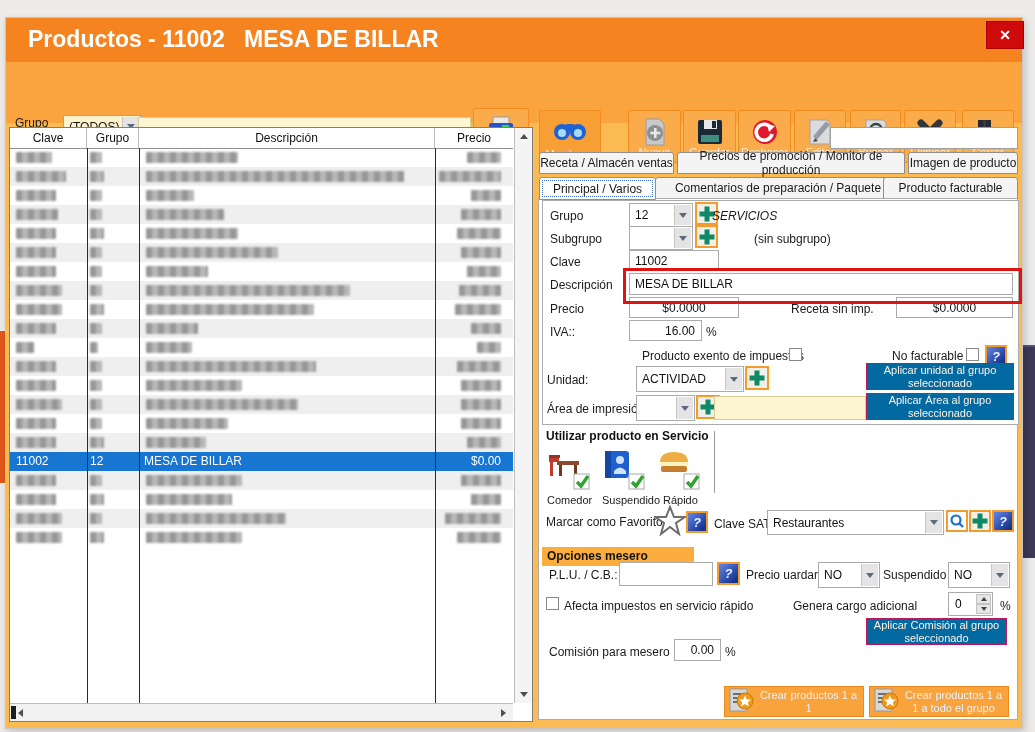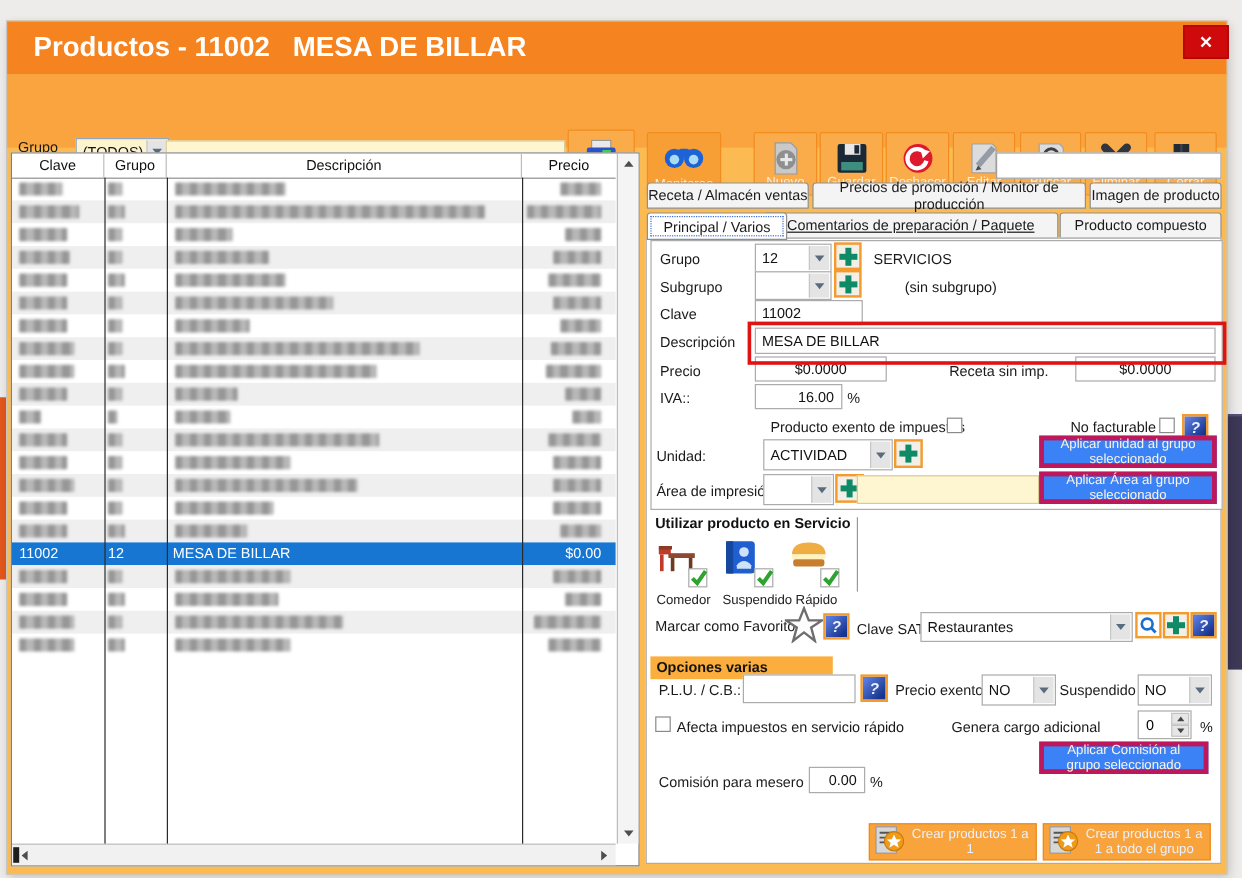--- a/index.html
+++ b/index.html
@@ -58,21 +58,21 @@
   .panel-content{left:532px;top:180px;width:480px;height:522px;background:#FFFFFF;border:1px solid #ABABAB;box-sizing:border-box;}
   .groupbox{left:536px;top:182px;width:475px;height:223px;background:#fff;border:1px solid #ABABAB;z-index:2;}
   .field{background:#fff;border:1px solid #ABABAB;font-size:12px;color:#111;box-sizing:border-box;}
   .field .fval{position:absolute;left:5px;top:50%;transform:translateY(-50%);white-space:nowrap;}
   .field.center .fval{left:50%;transform:translate(-50%,-50%);}
   .field.right .fval{left:auto;right:6px;}
   .plusbtn{border:2px solid #F49B2E;background:#F2EFE8;box-sizing:border-box;}
   .plusbtn .pv{position:absolute;left:50%;top:50%;transform:translate(-50%,-50%);width:5px;height:15px;background:#0E8A66;}
   .plusbtn .ph{position:absolute;left:50%;top:50%;transform:translate(-50%,-50%);width:15px;height:5px;background:#0E8A66;}
   .helpbtn{border:2px solid #F49B2E;background:linear-gradient(135deg,#5A7EE0 10%,#16348F 85%);color:#EAF0FF;font-weight:bold;font-style:italic;font-size:13px;display:flex;align-items:center;justify-content:center;box-sizing:border-box;}
-  .orangebtn{background:#3b82f6;border:4px solid #be185d;color:#FDF3E4;font-size:11px;line-height:13px;display:flex;align-items:center;justify-content:center;text-align:center;box-sizing:border-box;padding:1px 4px;}
+  .orangebtn{background:#0369a1;border:1px solid #be185d;color:#FDF3E4;font-size:11px;line-height:13px;display:flex;align-items:center;justify-content:center;text-align:center;box-sizing:border-box;padding:1px 4px;}
   .redbox{border:3px solid #DF1313;z-index:5;pointer-events:none;}
   .cb{width:13px;height:13px;background:#fff;border:1px solid #8A8A8A;box-sizing:border-box;}
   .sectionhdr{font-size:12px;font-weight:bold;color:#111;}
   .chip{background:#FBAE3D;}
   .spin{background:#fff;border:1px solid #ABABAB;box-sizing:border-box;}
   .spin .sval{position:absolute;left:6px;top:50%;transform:translateY(-50%);font-size:12px;}
   .spin .sup,.spin .sdn{position:absolute;right:1px;width:15px;height:10px;background:#E6E6E6;border:1px solid #C2C2C2;display:flex;align-items:center;justify-content:center;box-sizing:border-box;}
   .spin .sup{top:1px;} .spin .sdn{bottom:1px;}
   .spin .t{width:0;height:0;border-left:3px solid transparent;border-right:3px solid transparent;}
   .spin .sup .t{border-bottom:4px solid #444;}
@@ -369,38 +369,38 @@
             <span class="tri-r"></span>
           </span>
       </div>
     </div>
 
     <div class="abs" style="left:824px;top:109px;width:188px;height:22px;background:#FFFFFF;border:1px solid #9F9F9F;box-sizing:border-box;position:absolute;"></div>
     <div class="abs tab" style="left:533px;top:134px;width:135px;height:22px;">Receta / Almacén ventas</div>
     <div class="abs tab" style="left:671px;top:134px;width:228px;height:22px;">Precios de promoción / Monitor de producción</div>
     <div class="abs tab" style="left:902px;top:134px;width:110px;height:22px;">Imagen de producto</div>
     <div class="abs tab selected" style="left:533px;top:159px;width:117px;height:23px;">Principal / Varios</div>
-    <div class="abs tab" style="left:630px;top:159px;width:246px;height:22px;text-decoration:underline;">Comentarios de preparación / Paquete</div>
-    <div class="abs tab" style="left:877px;top:159px;width:135px;height:22px;">Producto compuesto</div>
+    <div class="abs tab" style="left:649px;top:159px;width:246px;height:22px;">Comentarios de preparación / Paquete</div>
+    <div class="abs tab" style="left:877px;top:159px;width:135px;height:22px;">Producto facturable</div>
 
     <div class="abs panel-content"></div>
     <div class="abs groupbox"></div>
 
     <span class="abs flabel" style="left:544px;top:191px;z-index:3;">Grupo</span>
     <div class="abs combo" style="left:623px;top:185px;width:62px;height:22px;z-index:3;">
       <span class="val">12</span>
       <span class="arrowbox">
           <span class="tri"></span>
         </span>
     </div>
     <div class="abs plusbtn" style="left:689px;top:184px;width:23px;height:23px;z-index:3;">
         <span class="pv"></span>
         <span class="ph"></span>
       </div>
-    <span class="abs flabel" style="left:722px;top:191px;z-index:3;">SERVICIOS</span>
+    <span class="abs flabel" style="left:706px;top:191px;z-index:3;font-style:italic;">SERVICIOS</span>
 
     <span class="abs flabel" style="left:544px;top:214px;z-index:3;">Subgrupo</span>
     <div class="abs combo" style="left:623px;top:208px;width:62px;height:22px;z-index:3;">
       <span class="val"></span>
       <span class="arrowbox">
           <span class="tri"></span>
         </span>
     </div>
     <div class="abs plusbtn" style="left:689px;top:207px;width:23px;height:23px;z-index:3;">
         <span class="pv"></span>
@@ -531,28 +531,28 @@
         <line x1="10" y1="10" x2="14" y2="14" stroke="#1B6FD0" stroke-width="2.4"></line>
       </svg>
     </div>
     <div class="abs plusbtn" style="left:963px;top:492px;width:22px;height:22px;z-index:3;">
         <span class="pv"></span>
         <span class="ph"></span>
       </div>
     <div class="abs helpbtn" style="left:986px;top:492px;width:22px;height:22px;z-index:3;">?</div>
 
     <div class="abs chip" style="left:536px;top:529px;width:152px;height:19px;z-index:3;">
-      <span class="sectionhdr" style="position:absolute;left:5px;top:2px;">Opciones varias</span>
+      <span class="sectionhdr" style="position:absolute;left:5px;top:2px;">Opciones mesero</span>
     </div>
     <span class="abs flabel" style="left:543px;top:550px;z-index:3;">P.L.U. / C.B.:</span>
     <div class="abs field" style="left:613px;top:544px;width:94px;height:24px;z-index:3;">
       <span class="fval"></span>
     </div>
     <div class="abs helpbtn" style="left:711px;top:544px;width:23px;height:23px;z-index:3;">?</div>
-    <span class="abs flabel" style="left:740px;top:550px;z-index:3;">Precio exento</span>
+    <span class="abs flabel" style="left:740px;top:550px;z-index:3;">Precio uardar</span>
     <div class="abs combo" style="left:812px;top:544px;width:60px;height:24px;z-index:3;">
       <span class="val">NO</span>
       <span class="arrowbox">
           <span class="tri"></span>
         </span>
     </div>
     <span class="abs flabel" style="left:877px;top:550px;z-index:3;">Suspendido</span>
     <div class="abs combo" style="left:942px;top:544px;width:60px;height:24px;z-index:3;">
       <span class="val">NO</span>
       <span class="arrowbox">

